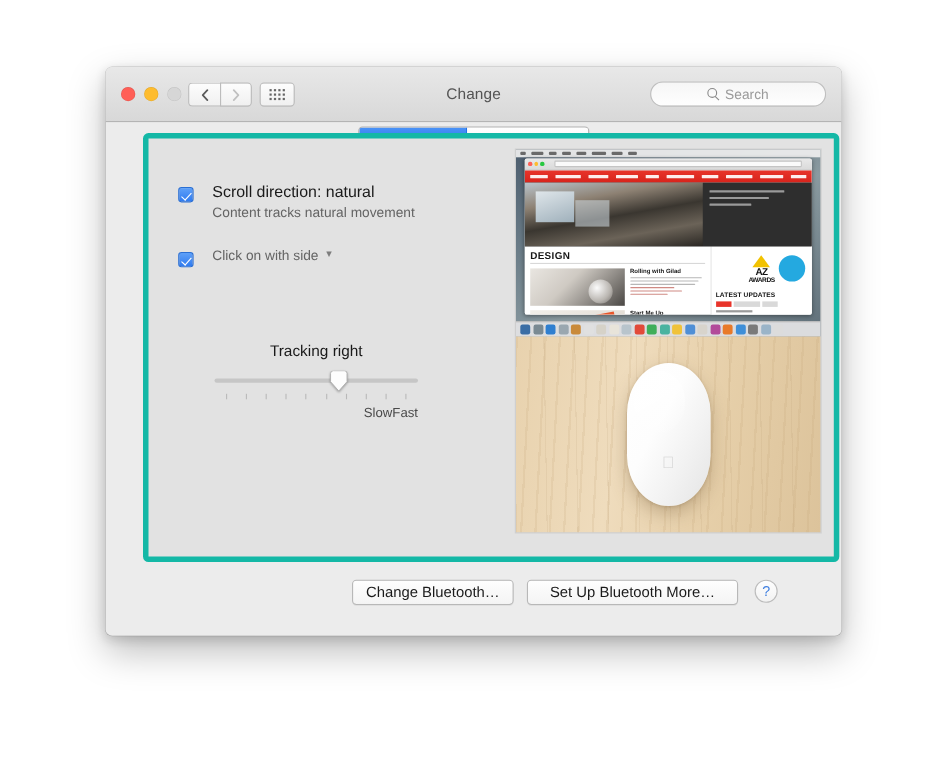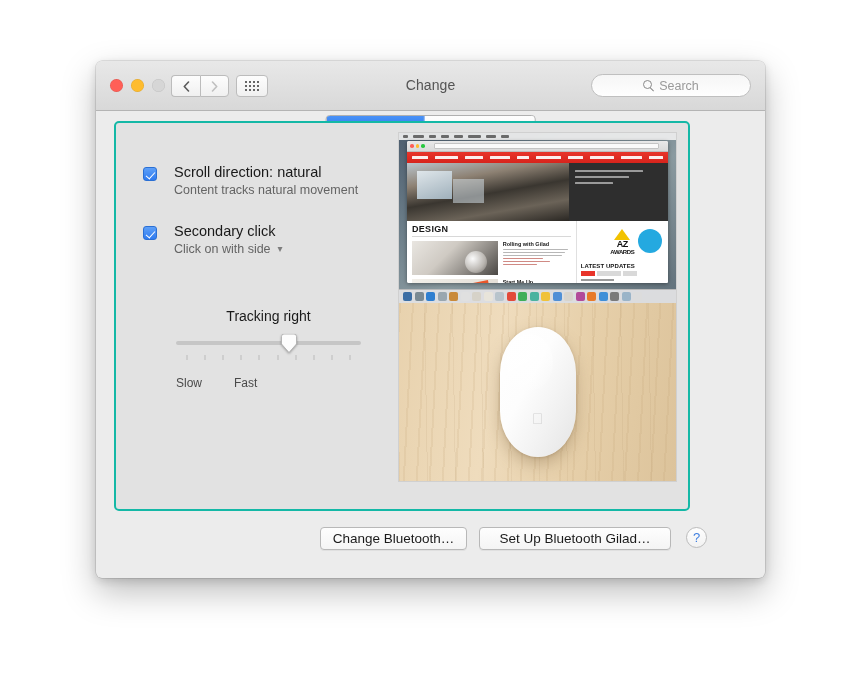--- a/index.html
+++ b/index.html
@@ -95,24 +95,24 @@
     font-size: 13px; color: #1e1e1e;
     background: linear-gradient(to bottom,#fefefe,#f1f1f1);
   }
   .tab.active {
     background: linear-gradient(to bottom,#4a92f7,#1c6fe8);
     color: #fff; border-right: 1px solid #1c6fe8;
   }
 
   
   .panel {
-    position: absolute; left: 18px; top: 60px;
-    width: 576px; height: 390px;
+    position: absolute; left: 34px; top: 60px;
+    width: 633px; height: 390px;
     background: #e2e2e2; border-radius: 5px;
-    border: 2px solid #14b8a6;
+    border: 5px solid #14b8a6;
   }
 
   
   .opts { position: absolute; left: 27px; top: 40px; width: 300px; }
   .opt { position: relative; padding-left: 31px; margin-bottom: 25px; }
   .cbox {
     position: absolute; left: 0; top: 4px;
     width: 14px; height: 14px; border-radius: 3px;
   }
   .cbox.on {
@@ -143,21 +143,21 @@
     position: absolute; top: -2px; width: 17px; height: 19px;
     transform: translateX(-50%);
     filter: drop-shadow(0 1px 1.2px rgba(0,0,0,.30));
   }
   .thumb svg { display: block; }
   .ticks { position: relative; height: 9px; margin-top: 3px; }
   .ticks i {
     position: absolute; top: 2px; width: 1px; height: 5px;
     background: #b9b9b9; transform: translateX(-50%);
   }
-  .ends { display: flex; justify-content: flex-start; margin-top: 14px; gap: 32px; }
+  .ends { display: flex; justify-content: flex-end; margin-top: 3px; }
   .ends span { font-size: 12px; color: #4a4a4a; }
 
   
   .preview {
     position: absolute; right: 12px; top: 10px;
     width: 277px; height: 348px;
     background: #cfcfcf; overflow: hidden;
     box-shadow: 0 0 0 1px rgba(0,0,0,.08);
   }
 
@@ -400,21 +400,20 @@
         <div class="opt">
           <span class="cbox on"></span>
           <div class="t1">Scroll direction: natural</div>
           <div class="t2">
             <span>Content tracks natural movement</span>
           </div>
         </div>
 
         <div class="opt">
           <span class="cbox on"></span>
-          <div class="t1">Secondary click</div>
           <div class="t2">
             <span>Click on with side</span>
             <span class="chev">▾</span>
           </div>
         </div>
 
 
       </div>
 
       <div class="slider-wrap">
@@ -573,18 +572,18 @@
             <span class="apple"></span>
           </div>
         </div>
       </div>
 
     </div>
 
     <div class="footer">
 
       <div class="btn btn-change">Change Bluetooth…</div>
-      <div class="btn btn-setup">Set Up Bluetooth Gilad…</div>
+      <div class="btn btn-setup">Set Up Bluetooth More…</div>
       <div class="btn-help">?</div>
     </div>
 
   </div>
 </div>
 
 </body></html>

